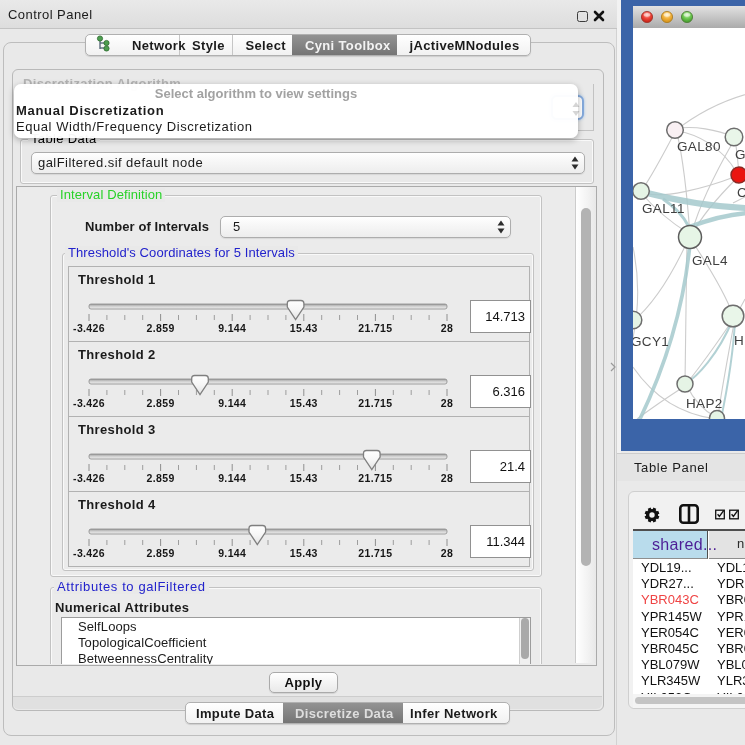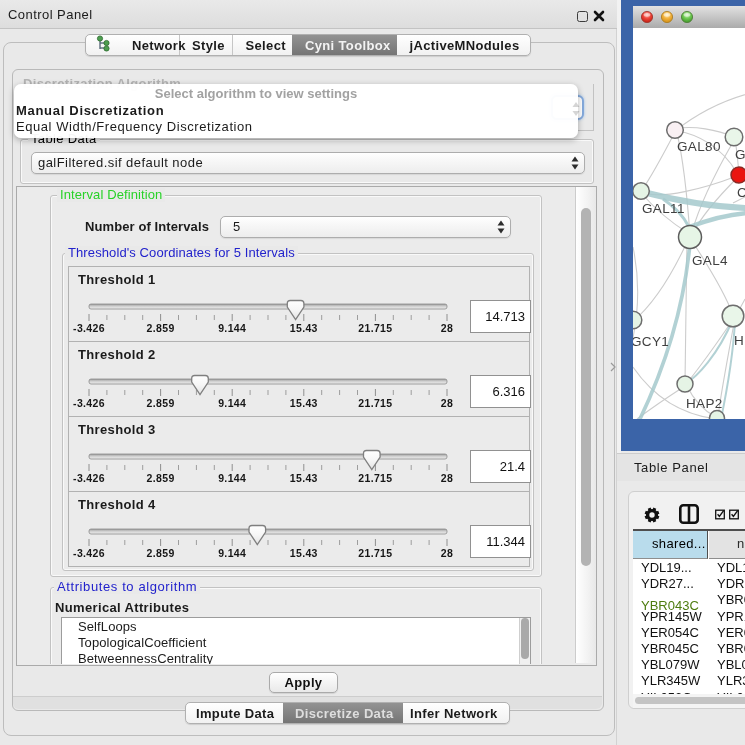--- a/index.html
+++ b/index.html
@@ -230,21 +230,21 @@
         <text x="19" y="37.5" font-size="10.5" font-weight="bold" fill="#161616" text-anchor="middle" font-family="Liberation Sans, sans-serif">-3.426</text>
         <text x="90.6" y="37.5" font-size="10.5" font-weight="bold" fill="#161616" text-anchor="middle" font-family="Liberation Sans, sans-serif">2.859</text>
         <text x="162.2" y="37.5" font-size="10.5" font-weight="bold" fill="#161616" text-anchor="middle" font-family="Liberation Sans, sans-serif">9.144</text>
         <text x="233.8" y="37.5" font-size="10.5" font-weight="bold" fill="#161616" text-anchor="middle" font-family="Liberation Sans, sans-serif">15.43</text>
         <text x="305.4" y="37.5" font-size="10.5" font-weight="bold" fill="#161616" text-anchor="middle" font-family="Liberation Sans, sans-serif">21.715</text>
         <text x="377" y="37.5" font-size="10.5" font-weight="bold" fill="#161616" text-anchor="middle" font-family="Liberation Sans, sans-serif">28</text>
         <path d="M 179.0 13 L 179.0 9.5 Q 179.0 6.5 182.0 6.5 L 192.6 6.5 Q 195.6 6.5 195.6 9.5 L 195.6 13 L 187.3 25.5 Z" fill="url(#thm)" stroke="#7f7f7f" stroke-width="1.3"></path>
       </svg>
 <div class="vbox" style="left:470px;top:525px;">11.344</div>
 <div class="etch" style="left:50px;top:587px;width:490px;height:150px;"></div>
-<div class="gtitle" style="left:54px;top:580px;color:#2222cc;letter-spacing:0.6px;">Attributes to algorithm</div>
+<div class="gtitle" style="left:54px;top:580px;color:#2222cc;letter-spacing:0.6px;">Attributes to galFiltered</div>
 <div class="abs b t13" style="left:55px;top:600px;">Numerical Attributes</div>
 <div class="abs" style="left:61px;top:617px;width:468px;height:100px;background:#ffffff;border:1px solid #9c9c9c;"></div>
 <div class="abs t13" style="left:78px;top:619px;letter-spacing:0.1px;">SelfLoops</div>
 <div class="abs t13" style="left:78px;top:635px;letter-spacing:0.1px;">TopologicalCoefficient</div>
 <div class="abs t13" style="left:78px;top:651px;letter-spacing:0.1px;">BetweennessCentrality</div>
 <div class="abs" style="left:519px;top:618px;width:10px;height:98px;background:#f0f0f0;border-left:1px solid #cfcfcf;"></div>
 <div class="abs" style="left:520.5px;top:618px;width:8px;height:41px;background:#a9a9a9;border-radius:4px;"></div>
 
 </div>
   </div>
@@ -371,28 +371,28 @@
   </svg>
 <svg class="abs" style="left:728.5px;top:509px" width="11" height="11">
     <rect x="0.7" y="1.2" width="8.6" height="8.6" fill="none" stroke="#111" stroke-width="1.3"></rect>
     <path d="M2.6 5.2 L4.4 7.4 L8.8 1.4" fill="none" stroke="#111" stroke-width="1.4"></path>
   </svg>
 
 <div class="abs" style="left:633px;top:529px;width:112px;height:164.5px;overflow:hidden;background:#fff;">
 <div class="abs" style="left:0;top:0;width:112px;height:1.6px;background:#4e4e4e;"></div>
 <div class="abs" style="left:0;top:1.6px;width:74px;height:27px;background:#b9dcec;border-right:1.6px solid #4e4e4e;border-bottom:1px solid #8e8e8e;"></div>
 <div class="abs" style="left:75.6px;top:1.6px;width:40px;height:27px;background:#e3e3e3;border-bottom:1px solid #8e8e8e;"></div>
-<div class="abs" style="left:19px;top:7px;font-size:13px;color:#000000;">shared...</div>
+<div class="abs" style="left:19px;top:7px;font-size:16px;color:#4c1d95;">shared...</div>
 <div class="abs" style="left:104px;top:7px;font-size:13px;color:#2b2b2b;">na</div>
 
 <div class="abs" style="left:8px;top:31.0px;font-size:13px;color:#111;letter-spacing:0;">YDL19...</div>
 <div class="abs" style="left:84px;top:31.0px;font-size:13px;color:#111;letter-spacing:0;">YDL1</div>
 <div class="abs" style="left:8px;top:47.2px;font-size:13px;color:#111;letter-spacing:0;">YDR27...</div>
 <div class="abs" style="left:84px;top:47.2px;font-size:13px;color:#111;letter-spacing:0;">YDR2</div>
-<div class="abs" style="left:8px;top:63.4px;font-size:13px;color:#4d7c0f;letter-spacing:0;margin-top:6px;">YBR043C</div>
+<div class="abs" style="left:8px;top:63.4px;font-size:13px;color:#ef4444;letter-spacing:0;">YBR043C</div>
 <div class="abs" style="left:84px;top:63.4px;font-size:13px;color:#111;letter-spacing:0;">YBR0</div>
 <div class="abs" style="left:8px;top:79.6px;font-size:13px;color:#111;letter-spacing:0;">YPR145W</div>
 <div class="abs" style="left:84px;top:79.6px;font-size:13px;color:#111;letter-spacing:0;">YPR1</div>
 <div class="abs" style="left:8px;top:95.8px;font-size:13px;color:#111;letter-spacing:0;">YER054C</div>
 <div class="abs" style="left:84px;top:95.8px;font-size:13px;color:#111;letter-spacing:0;">YER0</div>
 <div class="abs" style="left:8px;top:112.0px;font-size:13px;color:#111;letter-spacing:0;">YBR045C</div>
 <div class="abs" style="left:84px;top:112.0px;font-size:13px;color:#111;letter-spacing:0;">YBR0</div>
 <div class="abs" style="left:8px;top:128.2px;font-size:13px;color:#111;letter-spacing:0;">YBL079W</div>
 <div class="abs" style="left:84px;top:128.2px;font-size:13px;color:#111;letter-spacing:0;">YBL0</div>
 <div class="abs" style="left:8px;top:144.4px;font-size:13px;color:#111;letter-spacing:0;">YLR345W</div>

